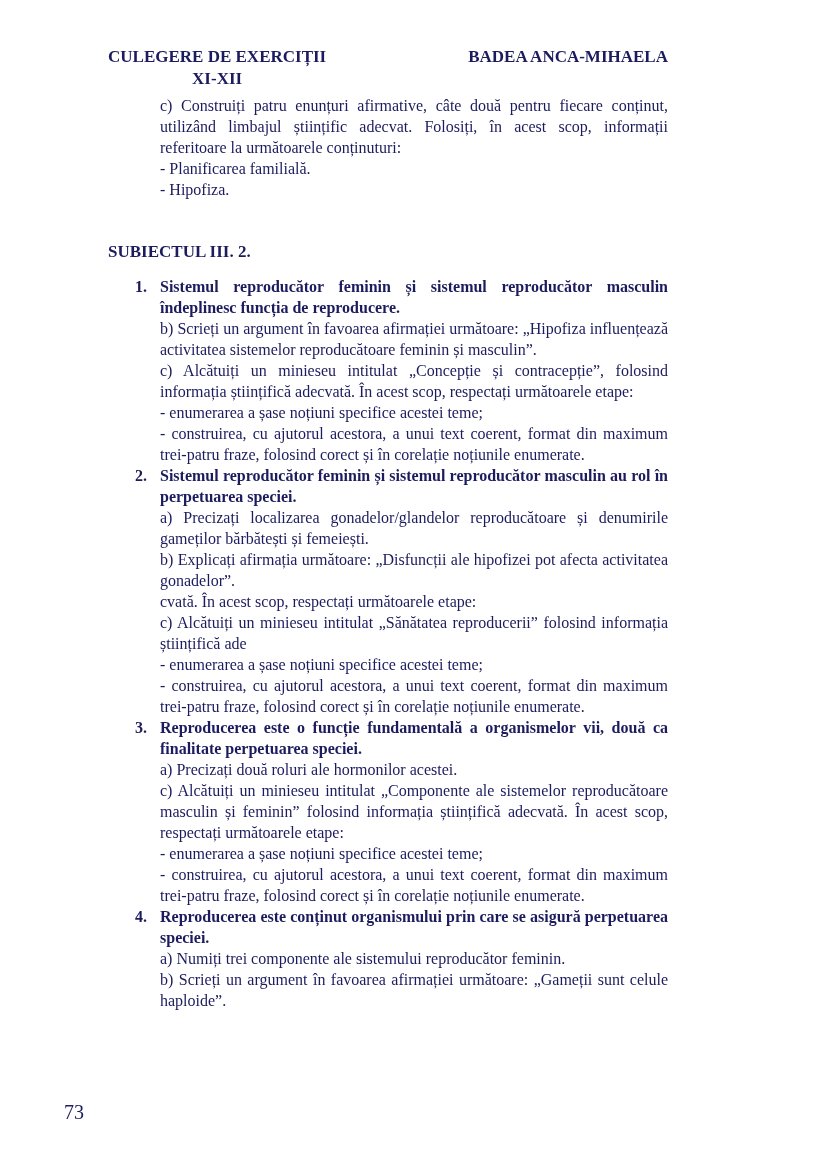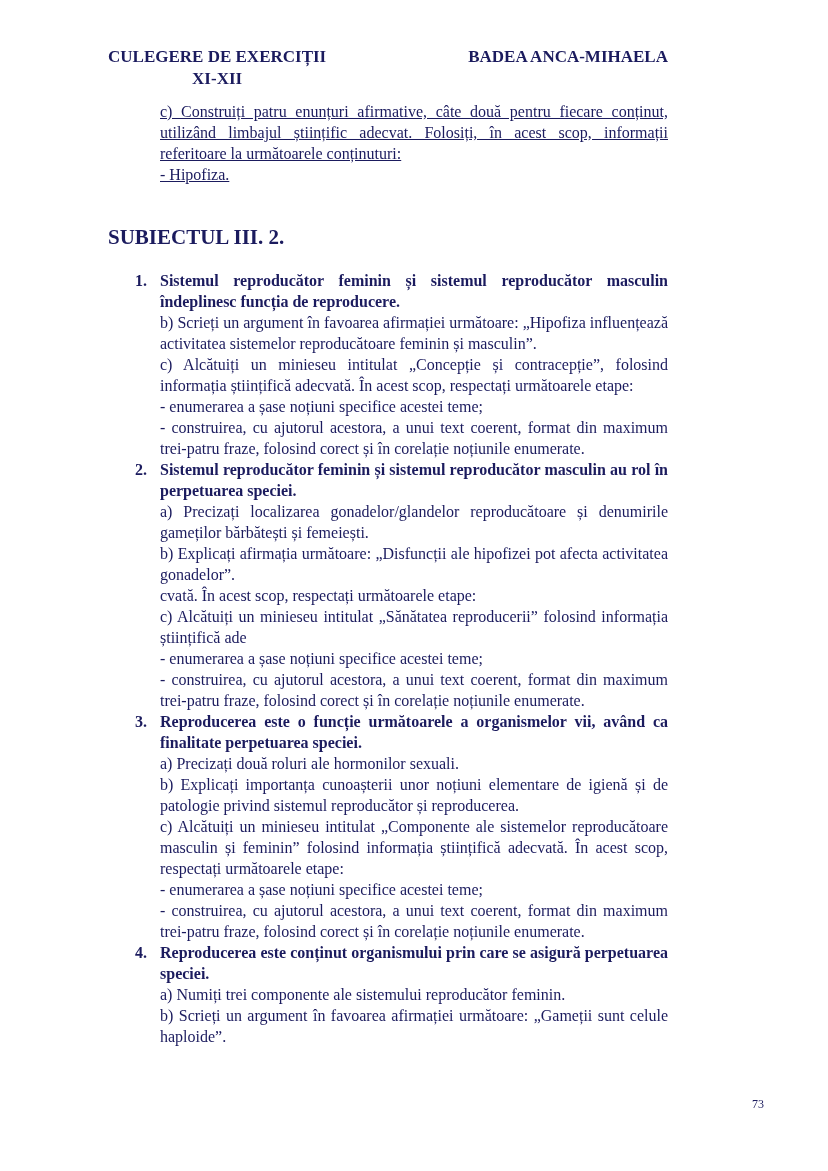--- a/index.html
+++ b/index.html
@@ -24,58 +24,59 @@
     display: flex;
     justify-content: space-between;
     align-items: flex-start;
     font-weight: bold;
     font-size: 17px;
     line-height: 22px;
   }
   .header-left { display: inline-block; text-align: center; }
   .header-right { text-align: right; }
 
-  .intro { margin-left: 52px; margin-top: 11px; text-decoration: underline; }
+  .intro { margin-left: 52px; margin-top: 5px; }
 
   .section-heading {
-    font-size: 21px;
+    font-size: 17px;
     font-weight: bold;
-    margin: 41px 0 22px 0;
+    margin: 41px 0 13px 0;
     line-height: 22px;
   }
 
   .item { display: flex; margin-left: 27px; }
   .item .num { flex: none; width: 25px; font-weight: bold; }
   .item .body { flex: 1; min-width: 0; }
   .item .title { font-weight: bold; text-align: justify; }
 
   .page-number {
     position: absolute;
     left: 0;
     right: 0;
-    bottom: 56px;
-    text-align: right;
-    font-size: 12px;
+    bottom: 48px;
+    text-align: left;
+    font-size: 20px;
   }
 </style>
 </head>
 <body>
 
 <div class="page">
 
   <header class="page-header">
     <div class="header-left">
       <div>CULEGERE DE EXERCIȚII</div>
       <div>XI-XII</div>
     </div>
     <div class="header-right">BADEA ANCA-MIHAELA</div>
   </header>
 
   <section class="intro">
     <p class="just">c) Construiți patru enunțuri afirmative, câte două pentru fiecare conținut, utilizând limbajul științific adecvat. Folosiți, în acest scop, informații referitoare la următoarele conținuturi:</p>
+    <p>- Planificarea familială.</p>
     <p>- Hipofiza.</p>
   </section>
 
   <h2 class="section-heading">SUBIECTUL III. 2.</h2>
 
   <div class="list">
 
     <div class="item">
       <div class="num">1.</div>
       <div class="body">
@@ -96,23 +97,22 @@
         <p class="just">cvată. În acest scop, respectați următoarele etape:</p>
         <p class="just">c) Alcătuiți un minieseu intitulat „Sănătatea reproducerii” folosind informația științifică ade</p>
         <p class="just">- enumerarea a șase noțiuni specifice acestei teme;</p>
         <p class="just">- construirea, cu ajutorul acestora, a unui text coerent, format din maximum trei-patru fraze, folosind corect și în corelație noțiunile enumerate.</p>
       </div>
     </div>
 
     <div class="item">
       <div class="num">3.</div>
       <div class="body">
-        <p class="title">Reproducerea este o funcție următoarele a organismelor vii, având ca finalitate perpetuarea speciei.</p>
-        <p class="just">a) Precizați două roluri ale hormonilor sexuali.</p>
-        <p class="just">b) Explicați importanța cunoașterii unor noțiuni elementare de igienă și de patologie privind sistemul reproducător și reproducerea.</p>
+        <p class="title">Reproducerea este o funcție fundamentală a organismelor vii, două ca finalitate perpetuarea speciei.</p>
+        <p class="just">a) Precizați două roluri ale hormonilor acestei.</p>
         <p class="just">c) Alcătuiți un minieseu intitulat „Componente ale sistemelor reproducătoare masculin și feminin” folosind informația științifică adecvată. În acest scop, respectați următoarele etape:</p>
         <p class="just">- enumerarea a șase noțiuni specifice acestei teme;</p>
         <p class="just">- construirea, cu ajutorul acestora, a unui text coerent, format din maximum trei-patru fraze, folosind corect și în corelație noțiunile enumerate.</p>
       </div>
     </div>
 
     <div class="item">
       <div class="num">4.</div>
       <div class="body">
         <p class="title">Reproducerea este conținut organismului prin care se asigură perpetuarea speciei.</p>

